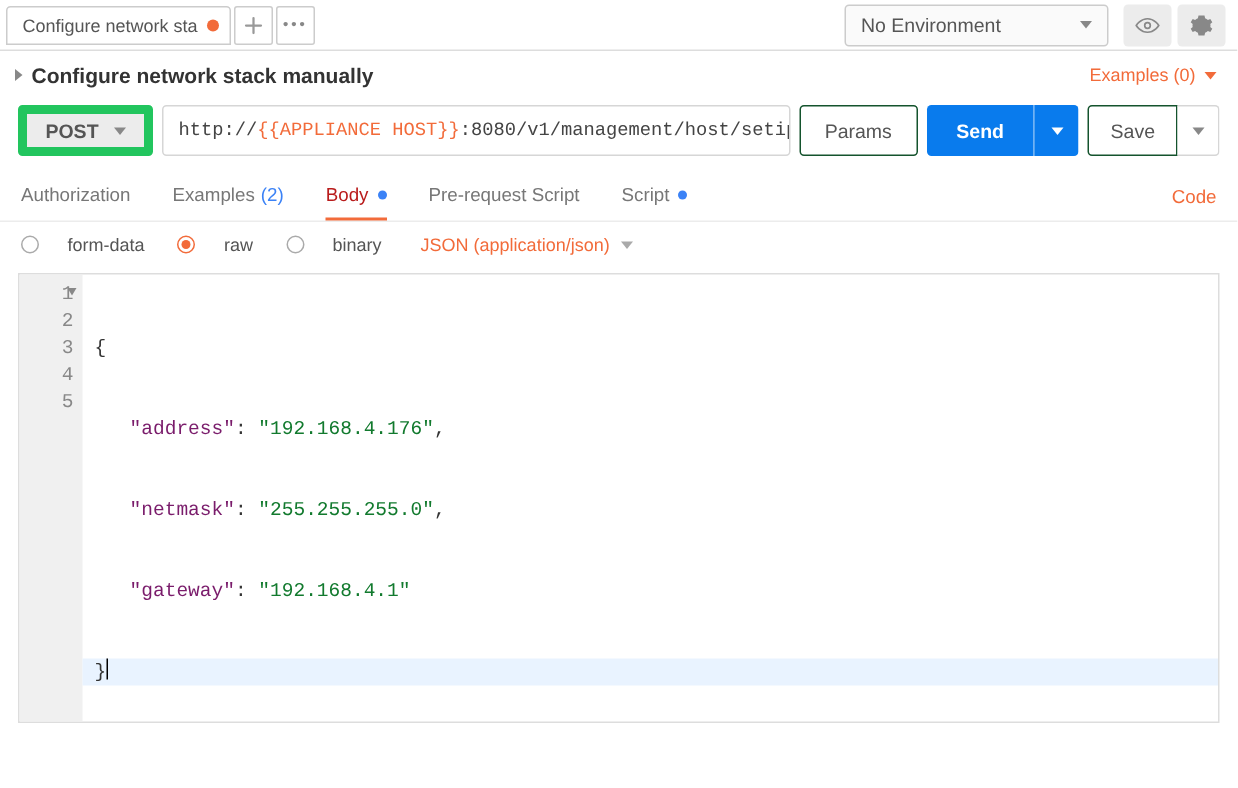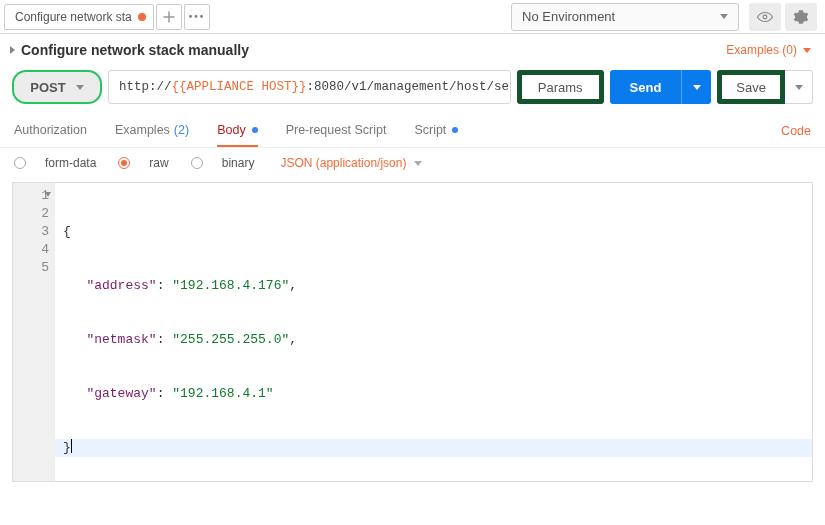--- a/index.html
+++ b/index.html
@@ -51,21 +51,21 @@
     display: flex; align-items: center; justify-content: center;
     color: #888;
     margin-right: 2px;
     background: #fff;
     cursor: pointer;
   }
   .tab-btn.ellipsis { letter-spacing: 2px; font-weight: bold; font-size: 10px;}
   .spacer { flex: 1; }
   .env-select {
     display: flex; align-items: center; justify-content: space-between;
-    width: 228px; height: 28px;
+    width: 176px; height: 28px;
     border: 1px solid #ccc;
     border-radius: 3px;
     padding: 0 10px;
     color: #555;
     background: #fafafa;
     margin-right: 6px;
     cursor: pointer;
   }
   .icon-btn {
     width: 32px; height: 28px;
@@ -114,22 +114,22 @@
     display: flex;
     align-items: stretch;
     padding: 6px 12px 10px 12px;
     gap: 6px;
   }
   .method {
     display: flex; align-items: center; justify-content: center;
     gap: 10px;
     width: 90px;
     background: #ececec;
-    border: 2px solid #22c55e;
-    border-radius: 14px;
+    border: 6px solid #22c55e;
+    border-radius: 3px;
     color: #555;
     font-weight: 600;
     font-size: 13px;
     cursor: pointer;
   }
   .caret-down {
     width: 0; height: 0;
     border-left: 4px solid transparent;
     border-right: 4px solid transparent;
     border-top: 5px solid #888;
@@ -145,21 +145,21 @@
     font-family: "SFMono-Regular", Consolas, "Courier New", monospace;
     color: #444;
     white-space: nowrap;
     overflow: hidden;
     background:#fff;
   }
   .url-var { color: #f26b3a; }
   .params-btn, .save-btn {
     display: flex; align-items: center; justify-content: center;
     background: #fff;
-    border: 5px solid #14532d;
+    border: 1px solid #14532d;
     border-radius: 3px;
     color: #555;
     padding: 0 16px;
     cursor: pointer;
   }
   .send-group, .save-group { display: flex; }
   .send-btn {
     display: flex; align-items: center; justify-content: center;
     background: #097bed;
     color: #fff;

